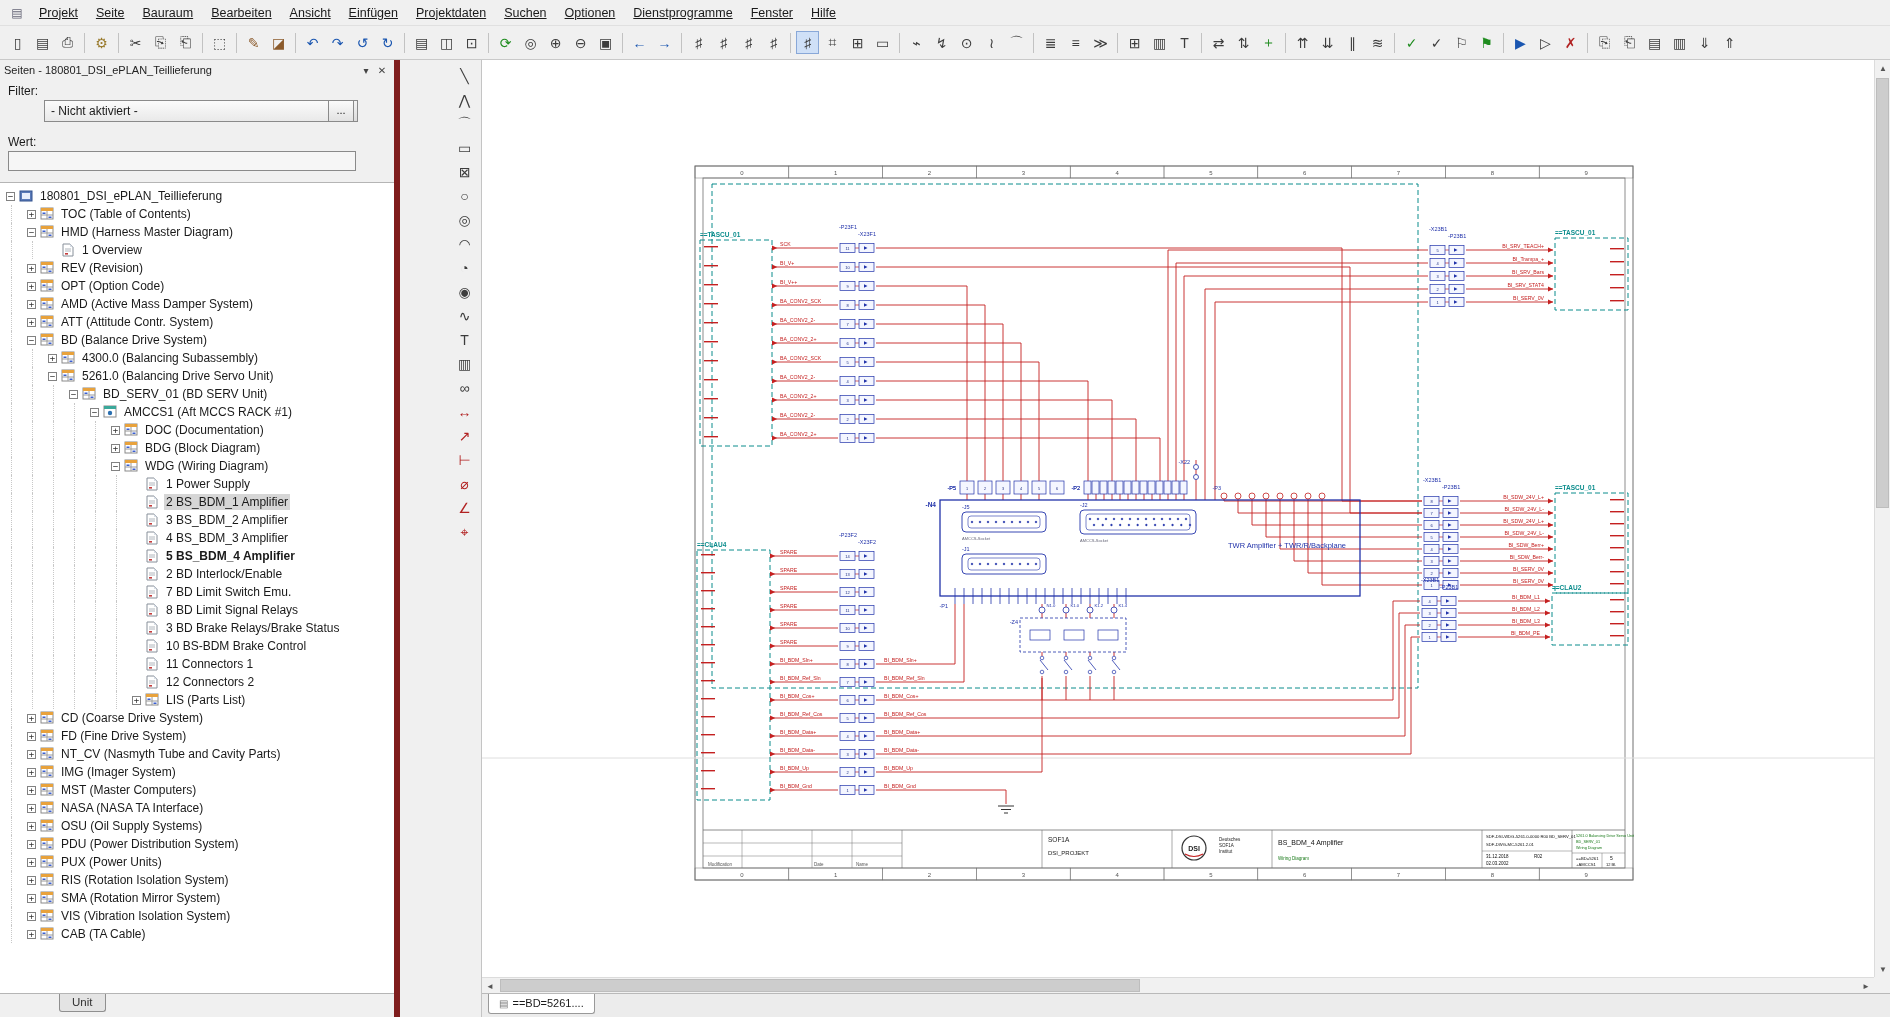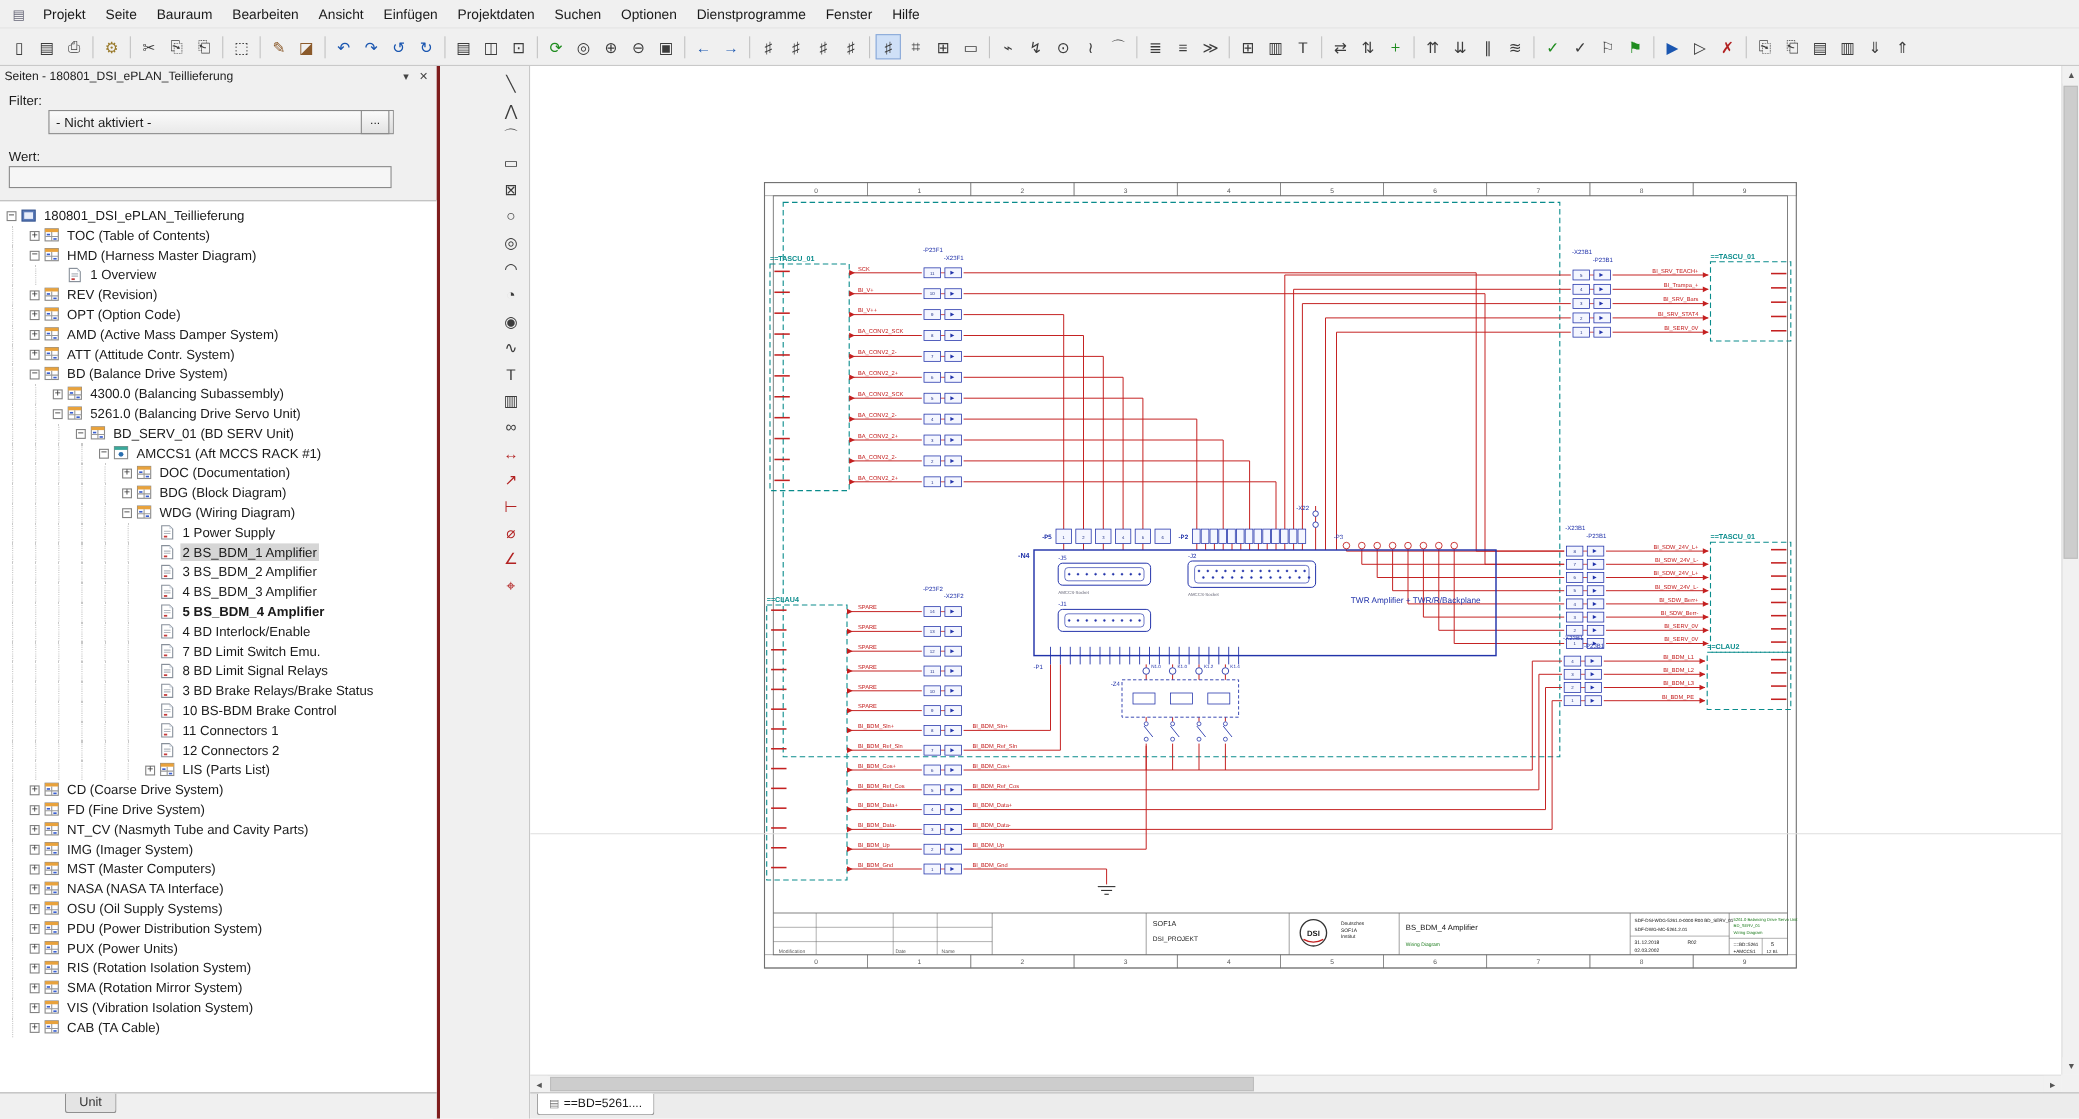--- a/index.html
+++ b/index.html
@@ -2,30 +2,30 @@
 <html><head>
 <meta charset="utf-8">
 <style>
   * { margin:0; padding:0; box-sizing:border-box; }
   html,body { width:1890px; height:1017px; overflow:hidden; }
   body { background:#f0f0f0; font-family:"Liberation Sans", sans-serif; font-size:12px; color:#1a1a1a; position:relative; }
 
   
   #menubar { height:26px; display:flex; align-items:center; background:#f0f0f0; border-bottom:1px solid #e0e0e0; padding-left:4px; }
   .app-icon { width:18px; height:16px; margin:0 4px; color:#667; font-size:12px; display:inline-flex; align-items:center; justify-content:center; }
-  .menu-item { padding:4px 9px; font-size:12.5px; cursor:default; }
+  .menu-item { padding:4px 9px; font-size:12.5px; cursor:default;text-decoration:underline; }
 
   
   #toolbar { position:absolute; top:26px; left:0; right:0; height:34px; background:#f0f0f0; border-bottom:1px solid #c9c9c9; display:flex; align-items:center; padding:0 5px; }
   .tbtn { width:23px; height:23px; display:inline-flex; align-items:center; justify-content:center; font-size:14px; color:#3c3c3c; border:1px solid transparent; margin:0 1px; }
   .tbtn.pressed { background:#cfe0f7; border-color:#89a8d8; }
   .tsep { width:1px; height:20px; background:#c2c2c2; margin:0 4px; }
 
   
-  #left-panel { position:absolute; left:0; top:60px; width:400px; bottom:0; background:#f0f0f0; border-right:3px solid #7f1d1d; }
+  #left-panel { position:absolute; left:0; top:60px; width:400px; bottom:0; background:#f0f0f0; border-right:6px solid #7f1d1d; }
   #panel-header { height:20px; display:flex; align-items:center; font-size:11px; padding:0 4px; color:#222; }
   #panel-header .sp { flex:1; }
   .ph-btn { width:16px; height:14px; display:inline-flex; align-items:center; justify-content:center; font-size:10px; color:#444; }
   .plabel { position:absolute; left:8px; font-size:12px; }
   #filter-select { position:absolute; left:8px; top:40px; width:314px; height:22px; border:1px solid #8a8a8a; background:linear-gradient(#fbfbfb,#e9e9e9); display:flex; align-items:center; font-size:12px; padding-left:6px;margin-left:36px; }
   #filter-select .arrow-box { margin-left:auto; width:18px; height:20px; border-left:1px solid #b5b5b5; background:linear-gradient(#f4f4f4,#dcdcdc); display:flex; align-items:center; justify-content:center; font-size:8px; color:#333; }
   #browse-btn { position:absolute; left:328px; top:40px; width:26px; height:22px; border:1px solid #8a8a8a; background:linear-gradient(#fbfbfb,#e2e2e2); font-size:11px; text-align:center; line-height:18px; }
   #wert-input { position:absolute; left:8px; top:91px; width:348px; height:20px; border:1px solid #8a8a8a; background:#f6f6f6; font-size:12px; padding:0 4px; font-family:"Liberation Sans",sans-serif; }
   #tree { position:absolute; left:0; top:122px; right:0; bottom:24px; background:#fff; border-top:1px solid #b5b5b5; overflow:hidden; padding-top:4px; }
   .tree-row { height:18px; display:flex; align-items:center; white-space:nowrap; padding-left:6px; }
@@ -492,21 +492,21 @@
         <span class="ind"></span>
         <span class="ind"></span>
         <span class="exp none"></span>
         <span class="ticon"><svg width="15" height="14">
             <path d="M2,1 h7 l3,3 v9 h-10 z" fill="#fff" stroke="#88909a"></path>
             <path d="M9,1 l3,3 h-3 z" fill="#d7dde5"></path>
             <line x1="4" y1="6" x2="10" y2="6" stroke="#b0b6bd"></line>
             <line x1="4" y1="8" x2="10" y2="8" stroke="#b0b6bd"></line>
             <rect x="4" y="10" width="3" height="1.6" fill="#c43b3b"></rect>
           </svg></span>
-        <span class="tlabel">4 BD Interlock/Enable</span>
+        <span class="tlabel">2 BD Interlock/Enable</span>
       </div>
       <div class="tree-row">
         <span class="ind"></span>
         <span class="ind"></span>
         <span class="ind"></span>
         <span class="ind"></span>
         <span class="ind"></span>
         <span class="ind"></span>
         <span class="exp none"></span>
         <span class="ticon"><svg width="15" height="14">

